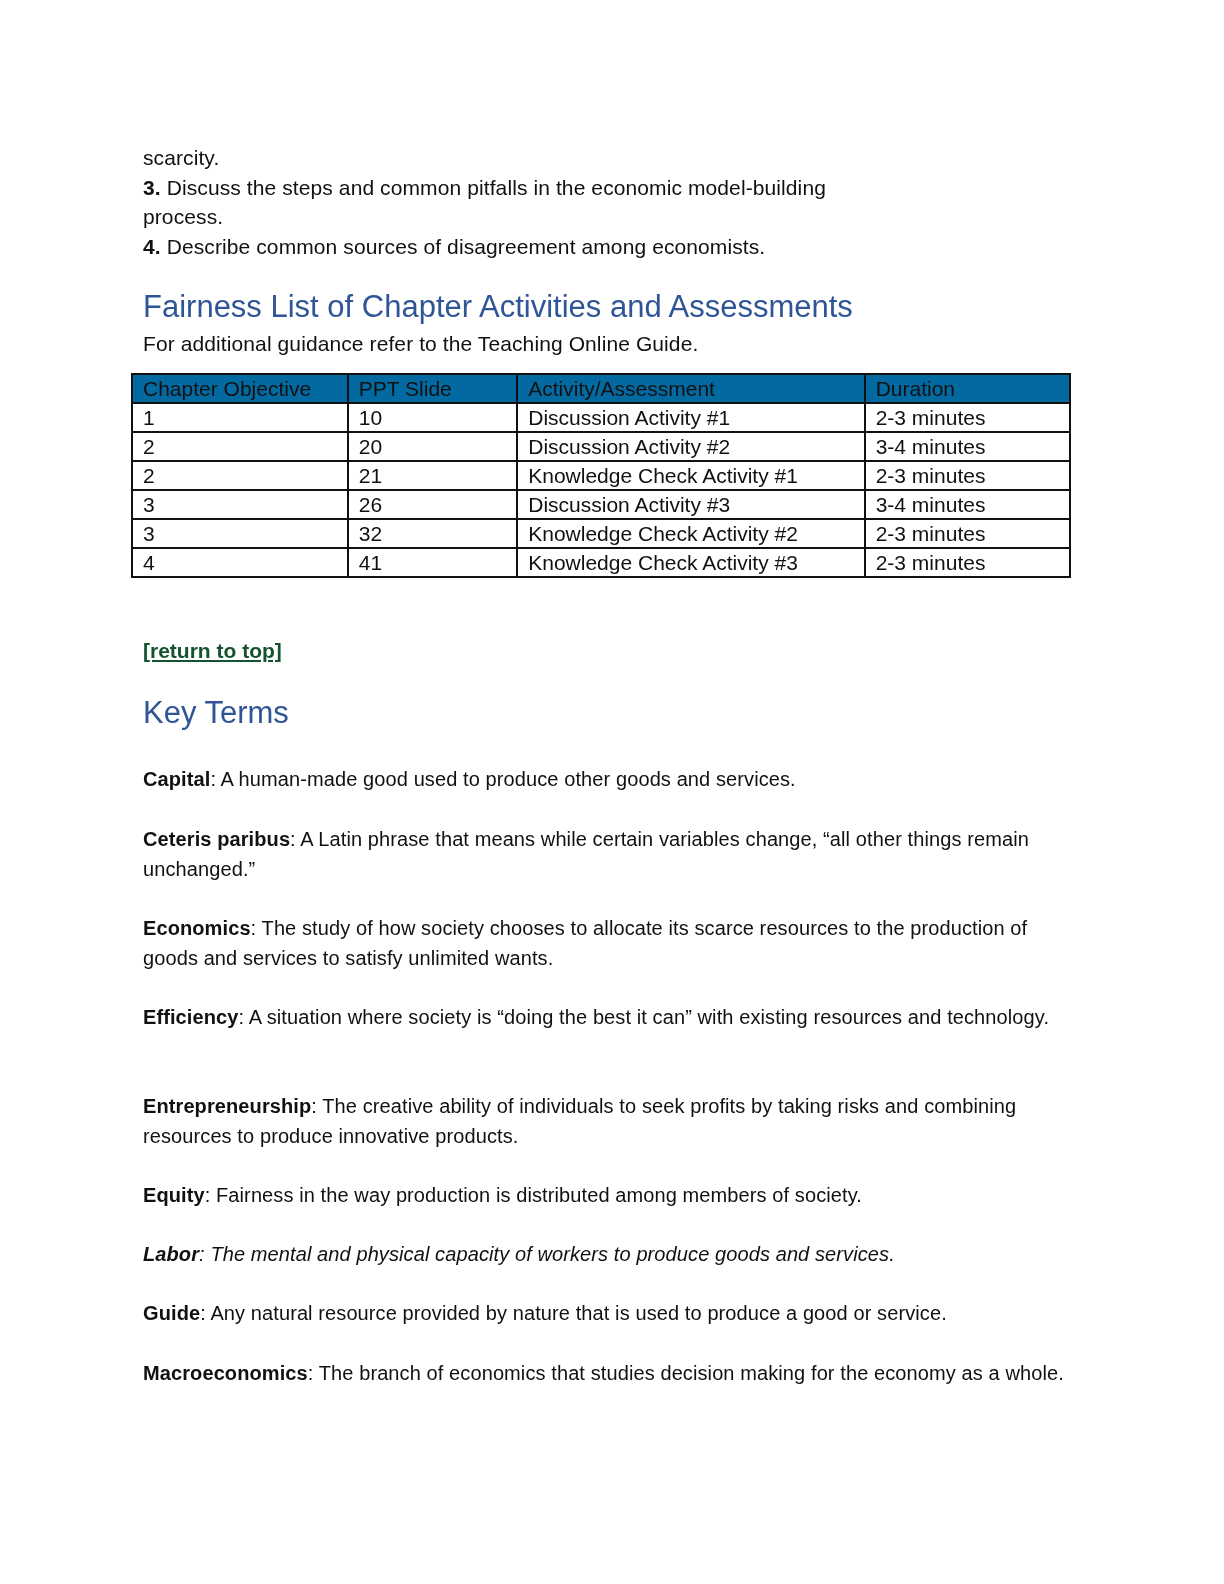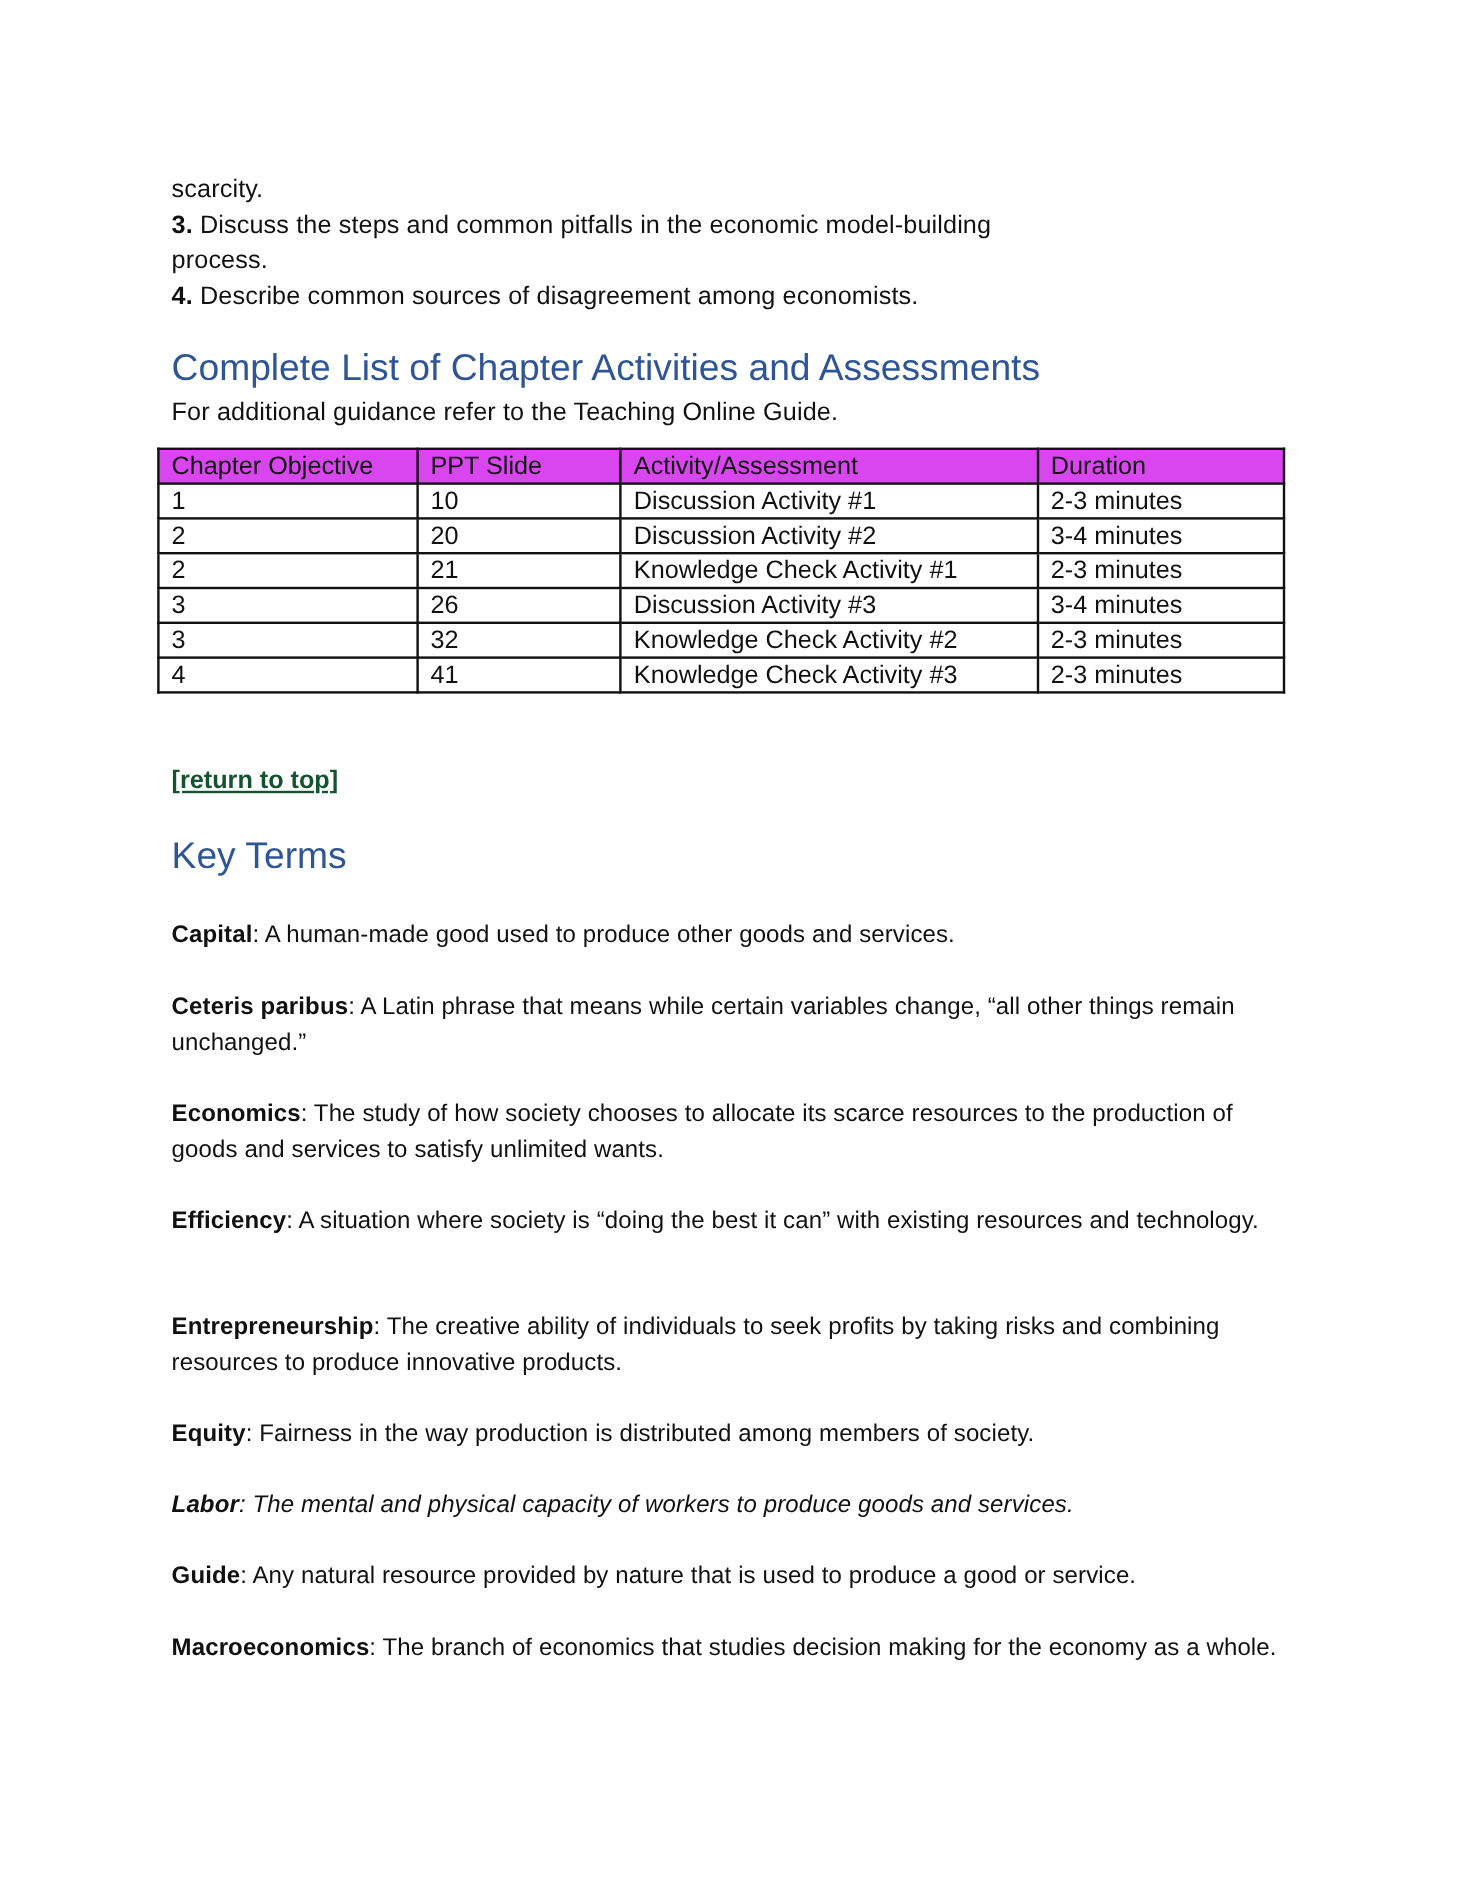--- a/index.html
+++ b/index.html
@@ -64,21 +64,21 @@
     table.activities td {
       border: 2px solid #111111;
       padding: 0 10px;
       height: 27px;
       line-height: 27px;
       text-align: left;
       font-weight: normal;
       white-space: nowrap;
     }
     table.activities thead th {
-      background: #d946ef;
+      background: #0369a1;
     }
     .col1 { width: 194px; }
     .col2 { width: 148px; }
     .col3 { width: 326px; }
     .col4 { width: 184px; }
     .term {
       position: absolute;
       left: 0;
       width: 930px;
       font-size: 20px;
@@ -98,21 +98,21 @@
 
   <div class="line" style="top:173px;">
     <span class="num">3.</span><span> Discuss the steps and common pitfalls in the economic model-building</span>
   </div>
   <div class="line" style="top:202px;">process.</div>
 
   <div class="line" style="top:232px;">
     <span class="num">4.</span><span> Describe common sources of disagreement among economists.</span>
   </div>
 
-  <h1 class="h1" style="top:287px;">Complete List of Chapter Activities and Assessments</h1>
+  <h1 class="h1" style="top:287px;">Fairness List of Chapter Activities and Assessments</h1>
   <div class="line" style="top:329px;text-align:center;">For additional guidance refer to the Teaching Online Guide.</div>
 
   <table class="activities">
     <thead>
       <tr>
         <th class="col1">Chapter Objective</th>
         <th class="col2">PPT Slide</th>
         <th class="col3">Activity/Assessment</th>
         <th class="col4">Duration</th>
       </tr>

